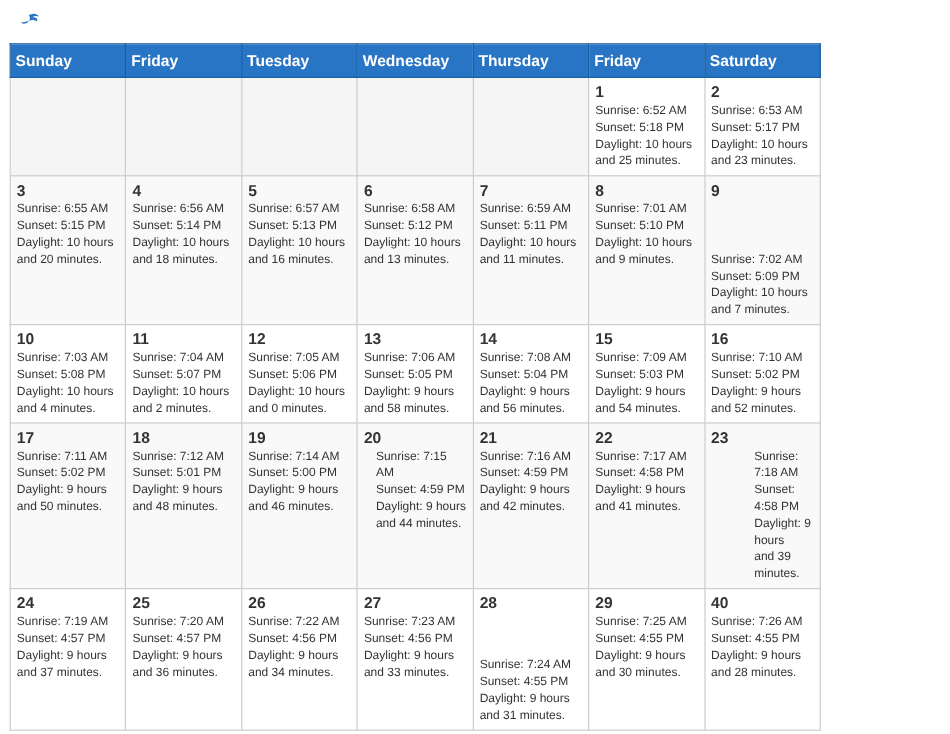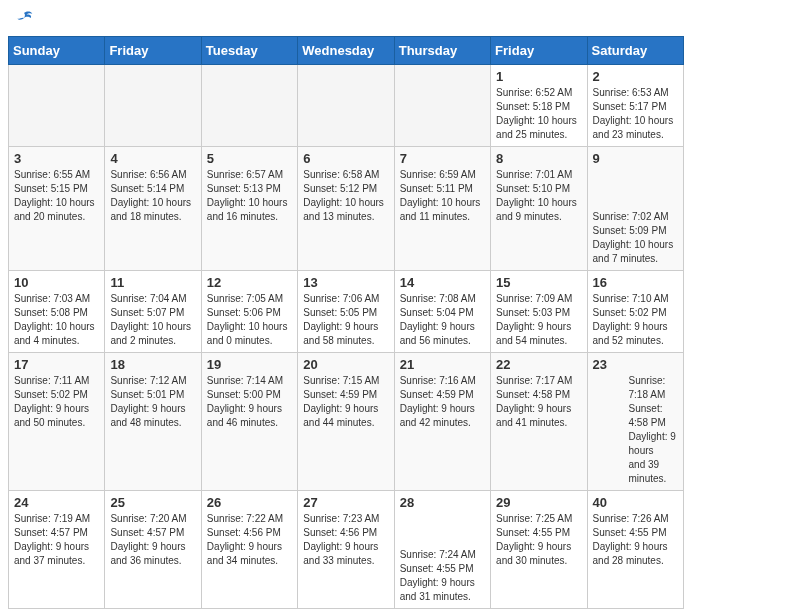--- a/index.html
+++ b/index.html
@@ -267,21 +267,21 @@
           </td>
           <td>
             <span class="day-number">19</span>
             <div class="day-info" style="white-space: pre-line;">Sunrise: 7:14 AM
 Sunset: 5:00 PM
 Daylight: 9 hours
 and 46 minutes.</div>
           </td>
           <td>
             <span class="day-number">20</span>
-            <div class="day-info" style="white-space: pre-line;">Sunrise: 7:15 AM
+            <div class="day-info" style="white-space: pre-line; margin-left: 10px;">Sunrise: 7:15 AM
 Sunset: 4:59 PM
 Daylight: 9 hours
 and 44 minutes.</div>
           </td>
           <td>
             <span class="day-number">21</span>
             <div class="day-info" style="white-space: pre-line;">Sunrise: 7:16 AM
 Sunset: 4:59 PM
 Daylight: 9 hours
 and 42 minutes.</div>

